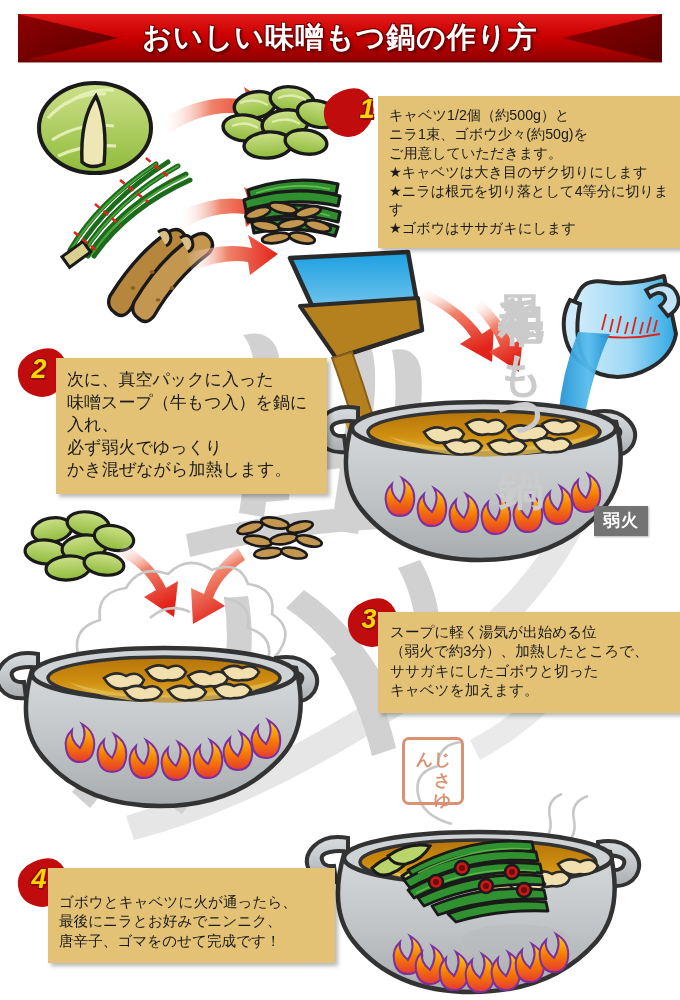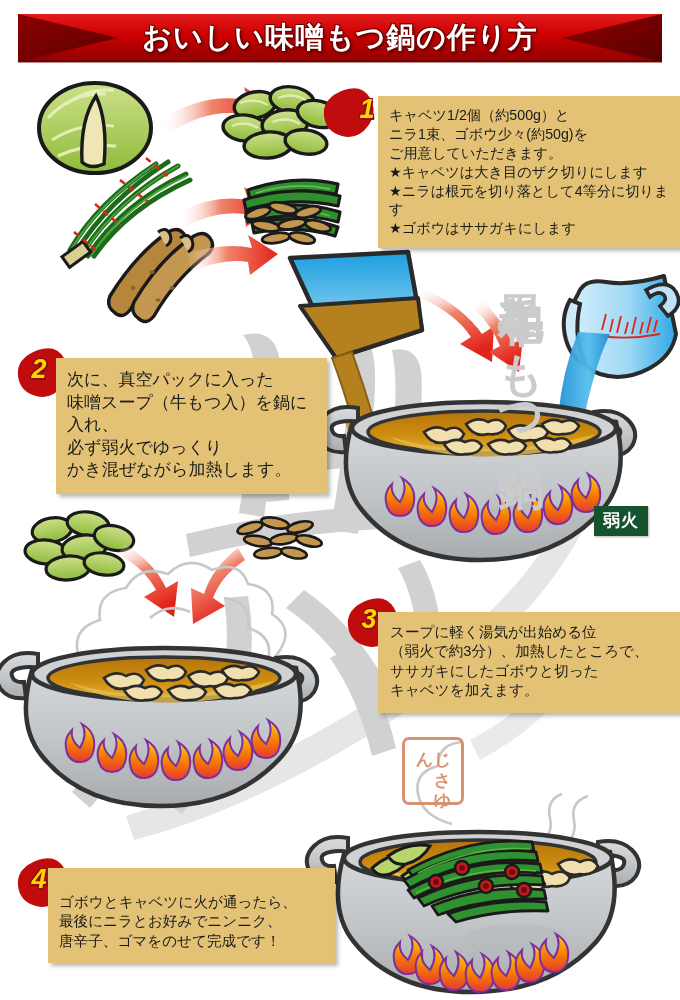--- a/index.html
+++ b/index.html
@@ -46,21 +46,21 @@
     font-style:italic;
   }
   #badge1{left:344px;top:86px;}
   #badge2{left:16px;top:346px;}
   #badge3{left:346px;top:596px;}
   #badge4{left:16px;top:856px;}
 
   
   .heat-label{
     position:absolute;left:594px;top:506px;
-    background:#14532d;color:#ffffff;
+    background:#737373;color:#ffffff;
     font-size:17px;font-weight:bold;
     padding:3px 9px 4px 9px;letter-spacing:1px;
     box-shadow:1px 1px 2px rgba(0,0,0,.3);
   }
 
   
   .wm{position:absolute;color:#c9c9c9;font-weight:bold;user-select:none;}
   .wm-vert{
     writing-mode:vertical-rl;
     font-size:46px;line-height:1.02;letter-spacing:2px;

